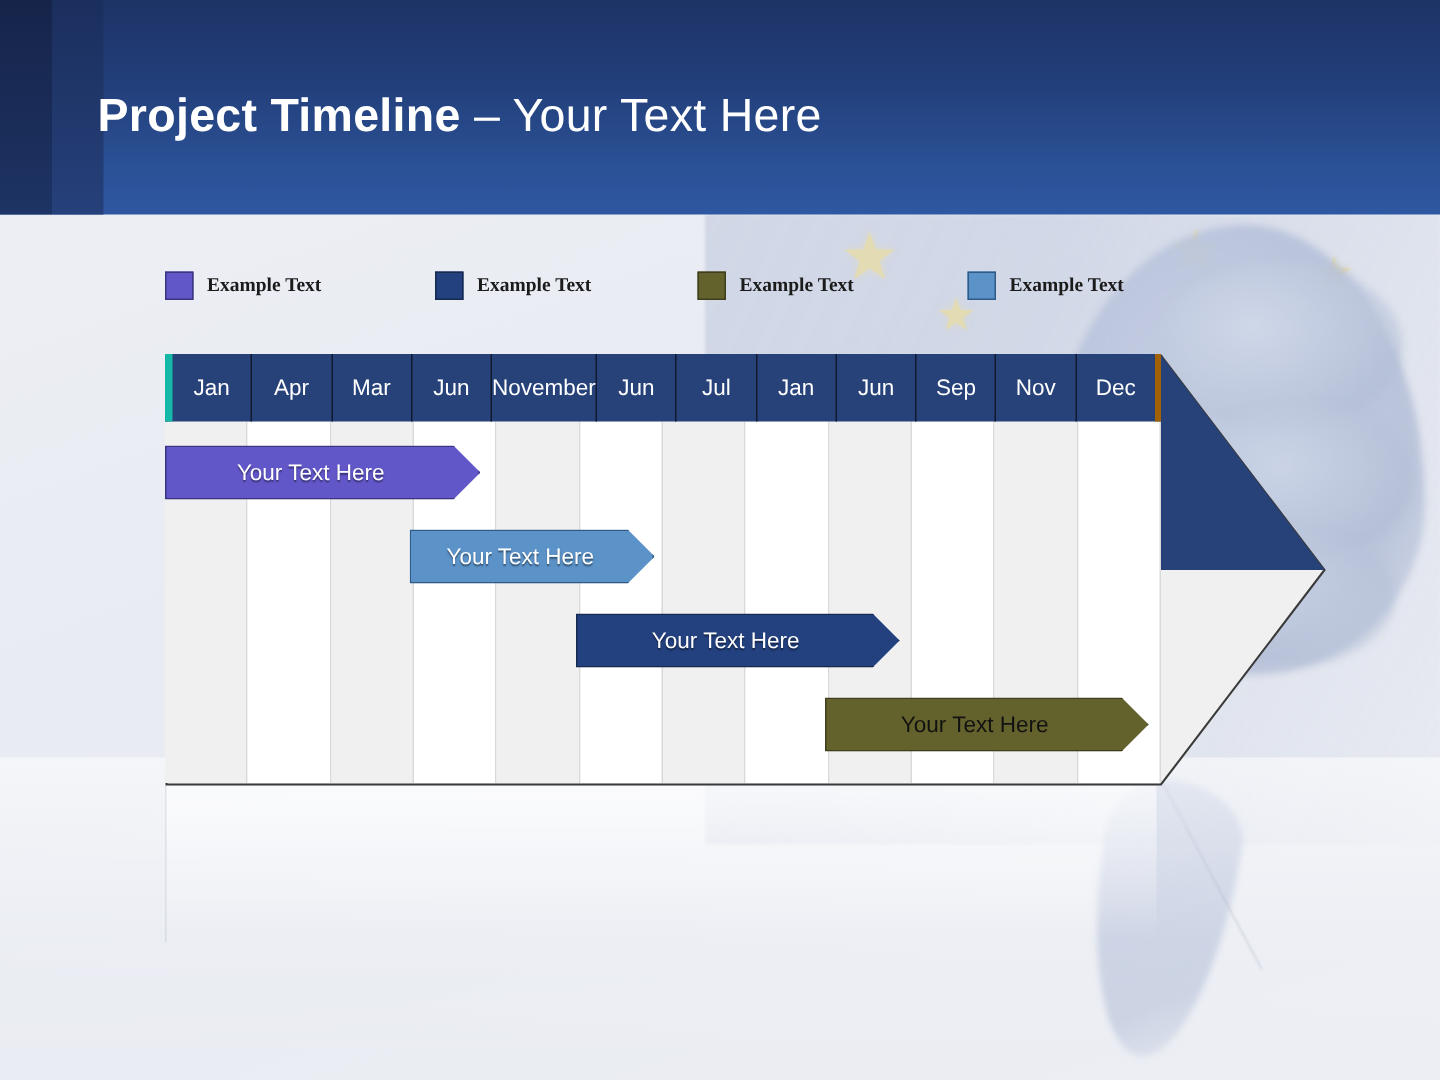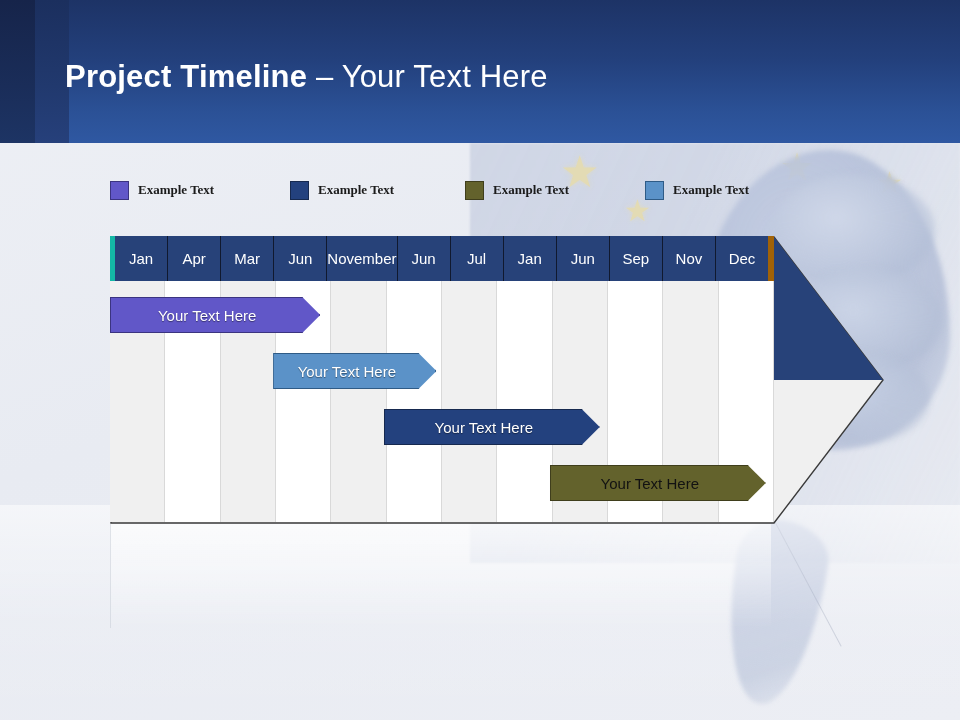--- a/index.html
+++ b/index.html
@@ -214,21 +214,21 @@
     height: 45px;
     display: flex;
     align-items: center;
     justify-content: center;
     color: #ffffff;
     font-size: 15px;
     border-right: 1px solid #10192f;
     box-sizing: border-box;
   }
   .month:first-child { border-left: 5px solid #14b8a6; }
-  .month:last-child  { border-right: 6px solid #a16207; }
+  .month:last-child  { border-right: 4px solid #a16207; }
 
   .grid {
     position: absolute;
     left: 0; top: 45px;
     width: 664px;
     height: 241px;
     display: flex;
   }
   .gcol {
     flex: 1 1 0;

